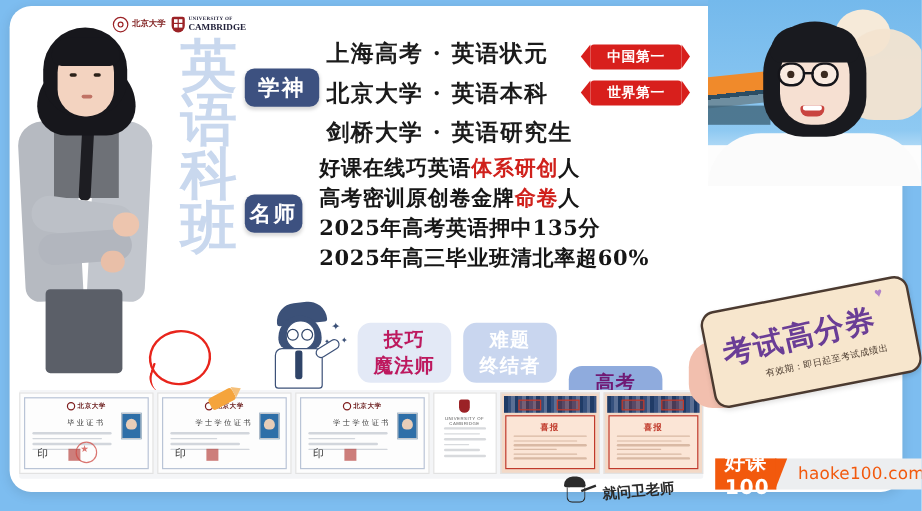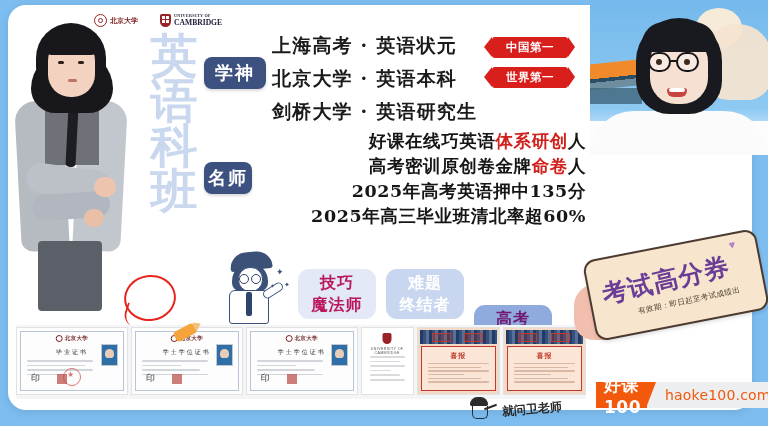--- a/index.html
+++ b/index.html
@@ -40,21 +40,21 @@
   .ph-shirt{position:absolute;left:33px;top:84px;width:54px;height:64px;background:#6e7177;border-radius:6px 6px 0 0;}
   .ph-tie{position:absolute;left:55px;top:88px;width:10px;height:62px;background:#1d1d22;border-radius:2px 2px 4px 4px;transform:rotate(3deg);}
   .ph-jacket-l{position:absolute;left:6px;top:84px;width:48px;height:150px;background:#b6bac1;border-radius:20px 6px 8px 12px;transform:rotate(-3deg);}
   .ph-jacket-r{position:absolute;left:64px;top:84px;width:48px;height:150px;background:#c2c6cd;border-radius:6px 20px 12px 8px;transform:rotate(3deg);}
   .ph-arm{position:absolute;left:14px;top:150px;width:86px;height:30px;background:#bcc0c7;border-radius:16px;transform:rotate(8deg);}
   .ph-arm2{position:absolute;left:20px;top:176px;width:78px;height:26px;background:#b2b6be;border-radius:14px;transform:rotate(-4deg);}
   .ph-hand{position:absolute;left:82px;top:160px;width:22px;height:20px;background:#edc5ae;border-radius:10px;}
   .ph-hand2{position:absolute;left:72px;top:192px;width:20px;height:18px;background:#e9bfa8;border-radius:9px;}
   .ph-skirt{position:absolute;left:26px;top:224px;width:64px;height:70px;background:#5b5f68;border-radius:4px;}
   
-  .logos{position:absolute;left:86px;top:9px;display:flex;align-items:center;gap:22px;}
+  .logos{position:absolute;left:86px;top:9px;display:flex;align-items:center;gap:5px;}
   .logo-pku,.logo-cam{display:flex;align-items:center;gap:3px;}
   .seal{width:13px;height:13px;border-radius:50%;border:1.6px solid #9b2226;box-sizing:border-box;position:relative;background:#fff;}
   .seal:after{content:"";position:absolute;left:3px;top:3px;right:3px;bottom:3px;border-radius:50%;border:1px solid #9b2226;}
   .logo-txt{font-size:7px;line-height:1.05;color:#7f1d1d;font-weight:bold;}
   .shield{width:11px;height:13px;background:#9b2226;border-radius:2px 2px 6px 6px;position:relative;}
   .shield:before{content:"";position:absolute;left:2px;top:2px;width:3px;height:3px;background:#fff;box-shadow:4px 0 0 #fff,0 4px 0 #fff,4px 4px 0 #fff;}
   .cam-txt{font-size:7.6px;line-height:1.02;color:#22223b;font-weight:bold;font-family:"Liberation Serif",serif;}
   .cam-txt small{display:block;font-size:4.2px;letter-spacing:.3px;}
   
   .name-banner{
@@ -85,21 +85,21 @@
   }
   #tag-xueshen{left:196px;top:52px;width:62px;height:32px;}
   #tag-mingshi{left:196px;top:157px;width:48px;height:32px;}
   
   .lines{position:absolute;left:264px;top:24px;width:300px;}
   .hl{
     font-size:19px;line-height:33px;color:#1b1b1b;font-weight:bold;
     font-family:"DejaVu Serif","Liberation Serif",serif;
     letter-spacing:1.2px;white-space:nowrap;
   }
-  .sub-lines{position:absolute;left:258px;top:124px;width:320px;text-align:right;}
+  .sub-lines{position:absolute;left:258px;top:124px;width:320px;}
   .sl{
     font-size:17.5px;line-height:25px;color:#161616;font-weight:bold;
     font-family:"DejaVu Serif","Liberation Serif",serif;
     letter-spacing:.6px;white-space:nowrap;
   }
   .sl em{font-style:normal;color:#d0211c;}
   
   .ribbons{position:absolute;left:484px;top:32px;}
   .ribbon{
     position:relative;width:76px;height:21px;margin-bottom:9px;

